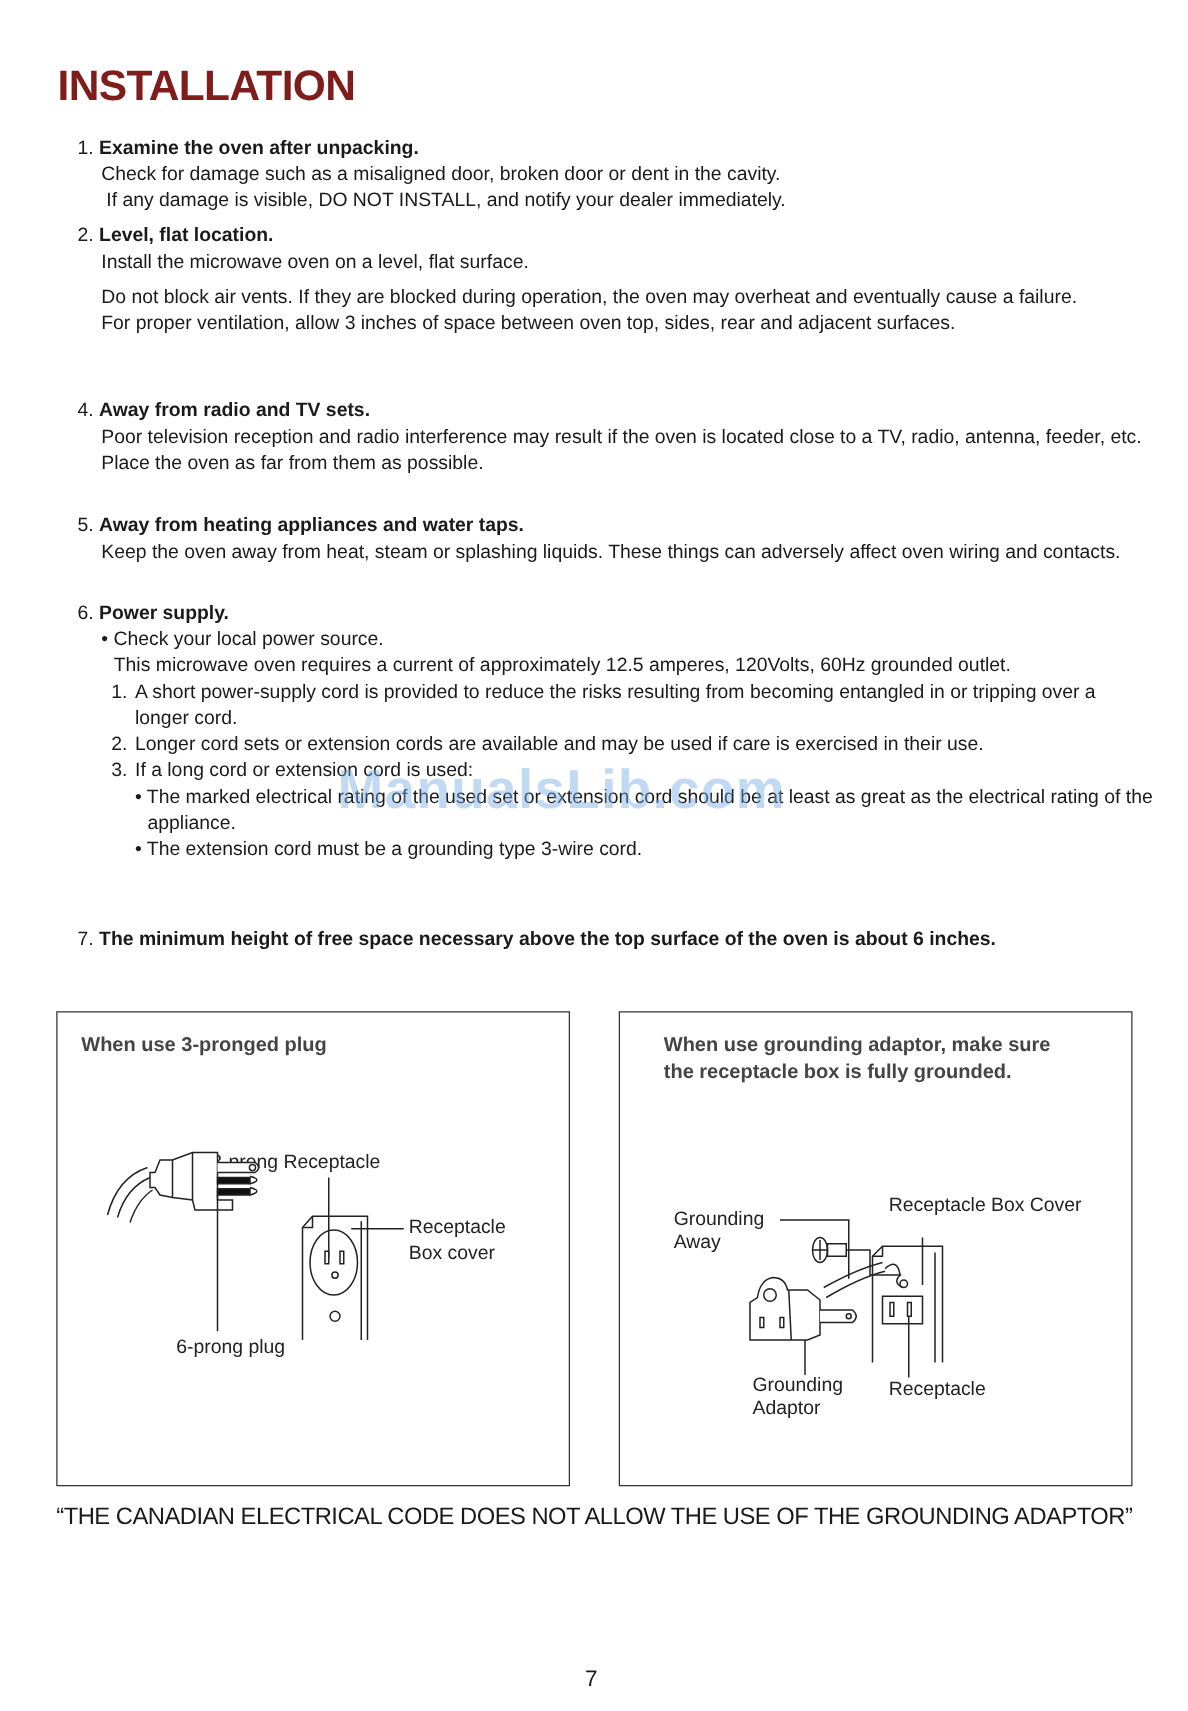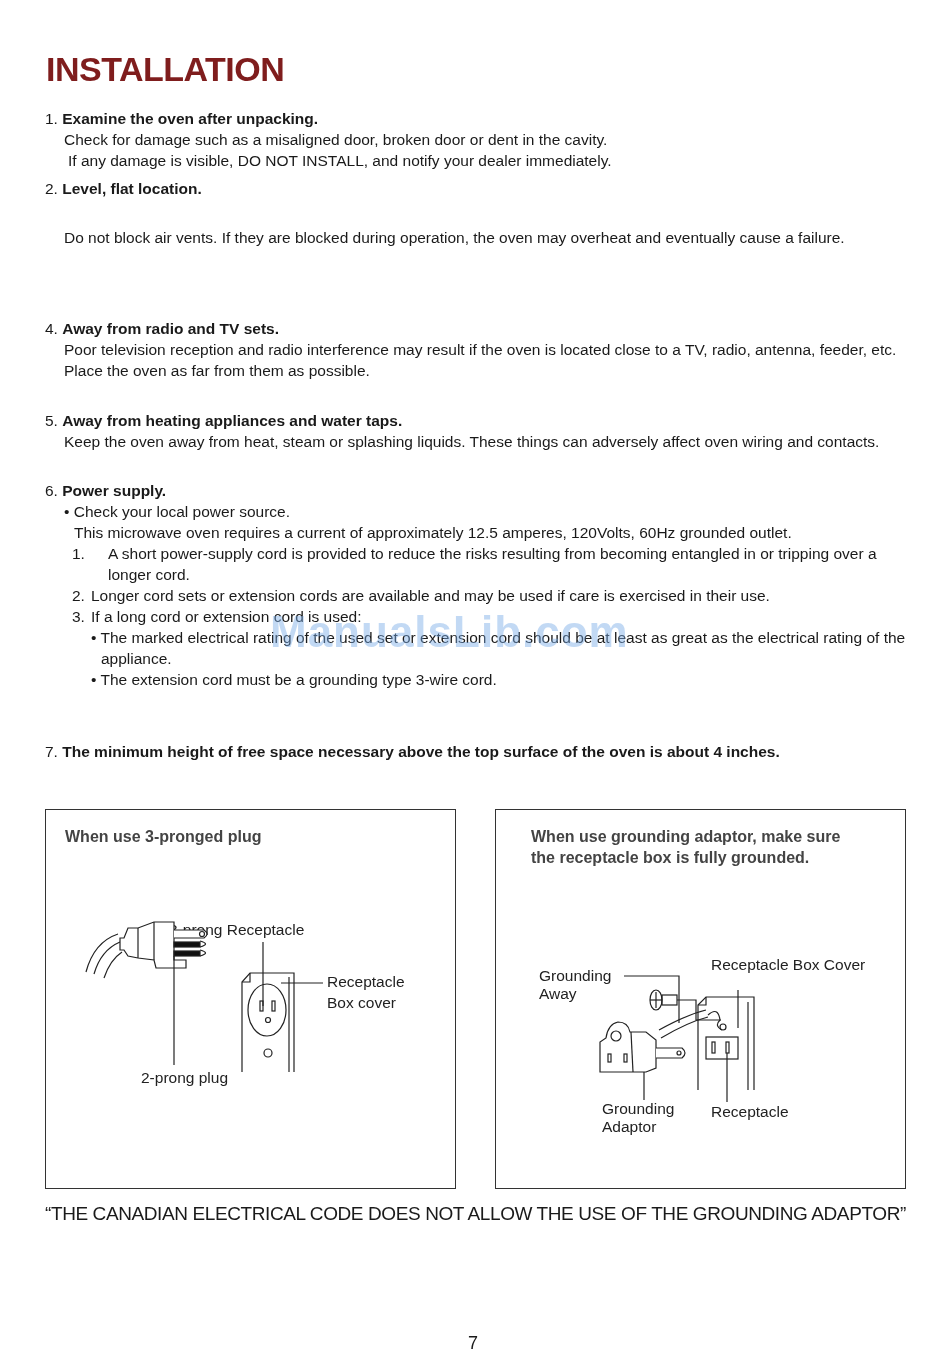--- a/index.html
+++ b/index.html
@@ -1,20 +1,20 @@
 <!DOCTYPE html>
 <html><head>
 <meta charset="utf-8">
 <style>
   html, body { margin:0; padding:0; background:#fff; }
   body { width:950px; height:1369px; position:relative; overflow:hidden;
          font-family:"Liberation Sans", sans-serif; color:#1a1a1a; }
   .title { position:absolute; left:46px; top:50px; font-size:34px; font-weight:bold;
            letter-spacing:-0.5px; color:#7f1d1d; margin:0; }
-  .section { position:absolute; left:45px; width:870px; font-size:15.5px; line-height:21px; }
+  .section { position:absolute; left:62px; width:870px; font-size:15.5px; line-height:21px; }
   .head { display:block; }
   .num { font-weight:normal; }
   .bold { font-weight:bold; }
   .body { padding-left:19px; }
   .indent2 { padding-left:29px; }
   .box { position:absolute; border:1.5px solid #333; background:#fff; }
   .box-title { position:absolute; font-weight:bold; font-size:16px; color:#444; line-height:21px; }
   .lbl { position:absolute; font-size:15.5px; line-height:18px; color:#222; }
   .canadian { position:absolute; left:45px; top:1203px; font-size:19px; letter-spacing:-0.4px; }
   .pagenum { position:absolute; left:468px; top:1333px; font-size:18px; }
@@ -28,69 +28,71 @@
 <h1 class="title">INSTALLATION</h1>
 
 <div class="section" style="top:108px;">
   <div class="head"><span class="num">1.</span> <span class="bold">Examine the oven after unpacking.</span></div>
   <div class="body">Check for damage such as a misaligned door, broken door or dent in the cavity.</div>
   <div class="body" style="padding-left:23px;"> If any damage is visible, DO NOT INSTALL, and notify your dealer immediately.</div>
 </div>
 
 <div class="section" style="top:178px;">
   <div class="head"><span class="num">2.</span> <span class="bold">Level, flat location.</span></div>
+  <div class="body">Install the microwave oven on a level, flat surface.</div>
 </div>
 
 <div class="section" style="top:227px;">
   <div class="body" style="width:820px;">Do not block air vents. If they are blocked during operation, the oven may overheat and eventually cause a failure.</div>
+  <div class="body">For proper ventilation, allow 3 inches of space between oven top, sides, rear and adjacent surfaces.</div>
 </div>
 
 <div class="section" style="top:318px;">
   <div class="head"><span class="num">4.</span> <span class="bold">Away from radio and TV sets.</span></div>
   <div class="body" style="width:835px;">Poor television reception and radio interference may result if the oven is located close to a TV, radio, antenna, feeder, etc.</div>
   <div class="body">Place the oven as far from them as possible.</div>
 </div>
 
 <div class="section" style="top:410px;">
   <div class="head"><span class="num">5.</span> <span class="bold">Away from heating appliances and water taps.</span></div>
   <div class="body" style="width:835px;">Keep the oven away from heat, steam or splashing liquids. These things can adversely affect oven wiring and contacts.</div>
 </div>
 
 <div class="section" style="top:480px;">
   <div class="head"><span class="num">6.</span> <span class="bold">Power supply.</span></div>
   <div class="body">• Check your local power source.</div>
   <div class="indent2">This microwave oven requires a current of approximately 12.5 amperes, 120Volts, 60Hz grounded outlet.</div>
   <div style="display:flex; padding-left:27px;">
     <span style="width:19px; flex:none;">1.</span>
-    <span style="width:800px;margin-left:17px;">A short power-supply cord is provided to reduce the risks resulting from becoming entangled in or tripping over a longer cord.</span>
+    <span style="width:800px;">A short power-supply cord is provided to reduce the risks resulting from becoming entangled in or tripping over a longer cord.</span>
   </div>
   <div style="display:flex; padding-left:27px;">
     <span style="width:19px; flex:none;">2.</span>
     <span>Longer cord sets or extension cords are available and may be used if care is exercised in their use.</span>
   </div>
   <div style="display:flex; padding-left:27px;">
     <span style="width:19px; flex:none;">3.</span>
     <span>If a long cord or extension cord is used:</span>
   </div>
   <div style="padding-left:46px; width:820px; text-indent:-10px; padding-left:56px;">• The marked electrical rating of the used set or extension cord should be at least as great as the electrical rating of the appliance.</div>
   <div style="padding-left:46px;">• The extension cord must be a grounding type 3-wire cord.</div>
 </div>
 
 <div class="section" style="top:741px;">
-  <div class="head"><span class="num">7.</span> <span class="bold">The minimum height of free space necessary above the top surface of the oven is about 4 inches.</span></div>
+  <div class="head"><span class="num">7.</span> <span class="bold">The minimum height of free space necessary above the top surface of the oven is about 6 inches.</span></div>
 </div>
 
 <div class="watermark">ManualsLib.com</div>
 
 <div class="box" style="left:45px; top:809px; width:409px; height:378px;">
   <div class="box-title" style="left:19px; top:16px;">When use 3-pronged plug</div>
   <div class="lbl" style="left:123px; top:111px;">3-prong Receptacle</div>
   <div class="lbl" style="left:281px; top:163px;">Receptacle</div>
   <div class="lbl" style="left:281px; top:184px;">Box cover</div>
-  <div class="lbl" style="left:95px; top:259px;">2-prong plug</div>
+  <div class="lbl" style="left:95px; top:259px;">6-prong plug</div>
 
   <svg width="409" height="378" style="left:0;top:0;">
     <g fill="none" stroke="#222" stroke-width="1.2">
 
       <path d="M48 164 Q55 140 74 132"></path>
       <path d="M40 162 Q48 132 72 124"></path>
       <path d="M58 168 Q64 150 76 142"></path>
 
       <path d="M74 128 L78 128 L82 118 L92 118 L108 112 L128 112 L128 150 L140 150 L140 158 L110 158 L108 150 L92 148 L82 146 L78 140 L74 140 Z" fill="#fff"></path>
       <path d="M92 118 L92 148"></path>

